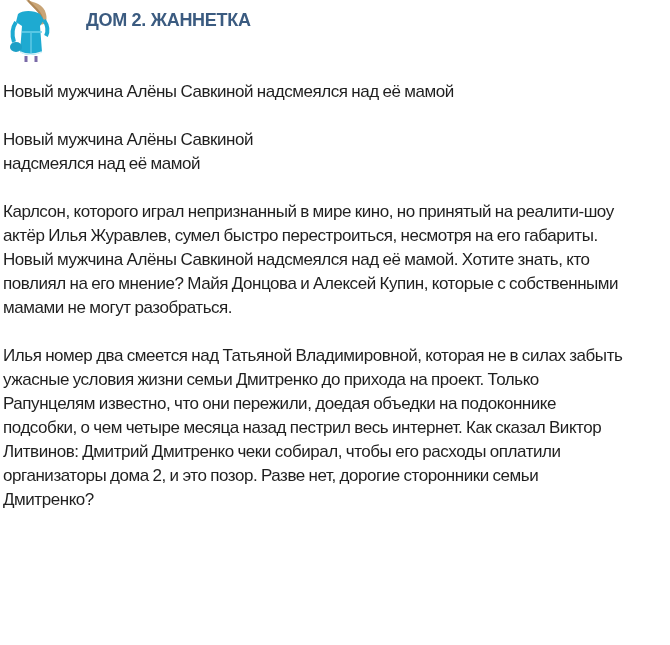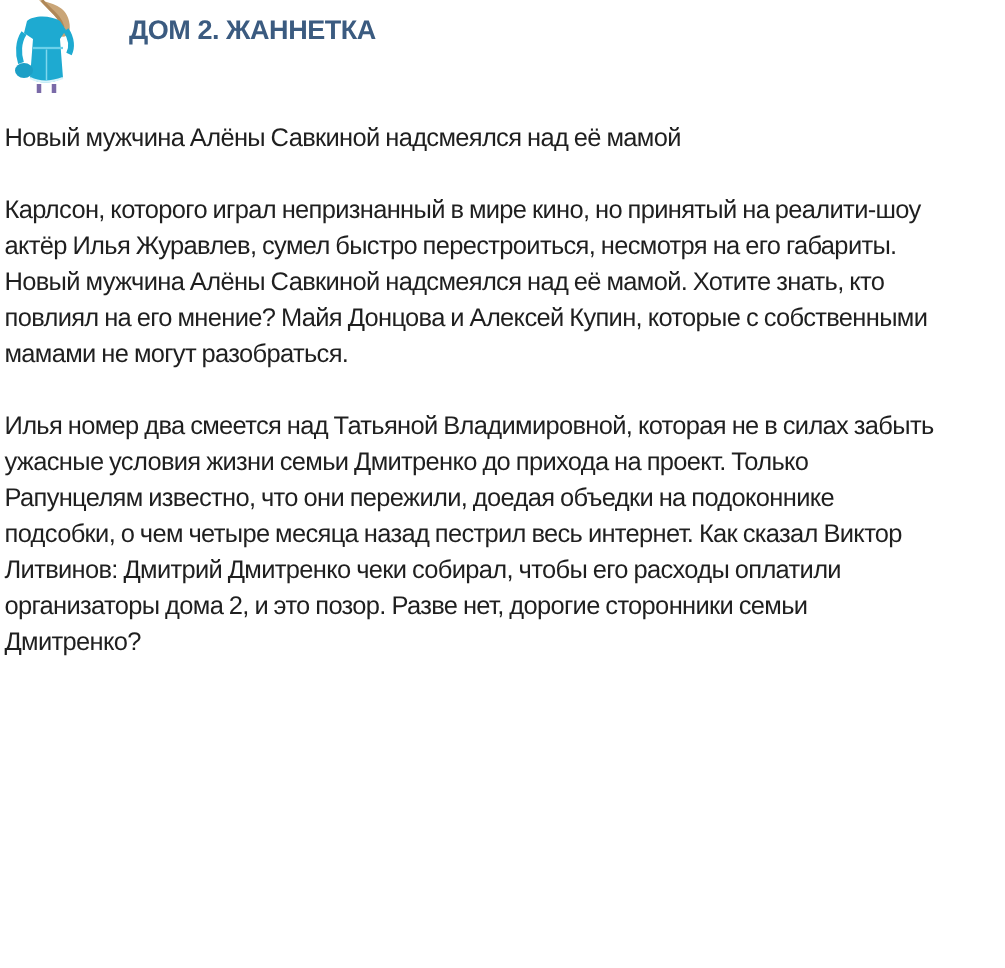--- a/index.html
+++ b/index.html
@@ -80,20 +80,22 @@
       <ellipse cx="12" cy="47" rx="6" ry="5" fill="#1c9fc6"></ellipse>
 
       <path d="M22 56 L22 62 M32 56 L32 62" stroke="#7a6aa8" stroke-width="3"></path>
     </svg>
   </div>
   <div class="channel-title">ДОМ 2. ЖАННЕТКА</div>
 </div>
 
 <div class="article">
   <p class="headline">Новый мужчина Алёны Савкиной надсмеялся над её мамой</p>
+  <p>Новый мужчина Алёны Савкиной
+надсмеялся над её мамой</p>
   <p>Карлсон, которого играл непризнанный в мире кино, но принятый на реалити-шоу
 актёр Илья Журавлев, сумел быстро перестроиться, несмотря на его габариты.
 Новый мужчина Алёны Савкиной надсмеялся над её мамой. Хотите знать, кто
 повлиял на его мнение? Майя Донцова и Алексей Купин, которые с собственными
 мамами не могут разобраться.</p>
   <p>Илья номер два смеется над Татьяной Владимировной, которая не в силах забыть
 ужасные условия жизни семьи Дмитренко до прихода на проект. Только
 Рапунцелям известно, что они пережили, доедая объедки на подоконнике
 подсобки, о чем четыре месяца назад пестрил весь интернет. Как сказал Виктор
 Литвинов: Дмитрий Дмитренко чеки собирал, чтобы его расходы оплатили

